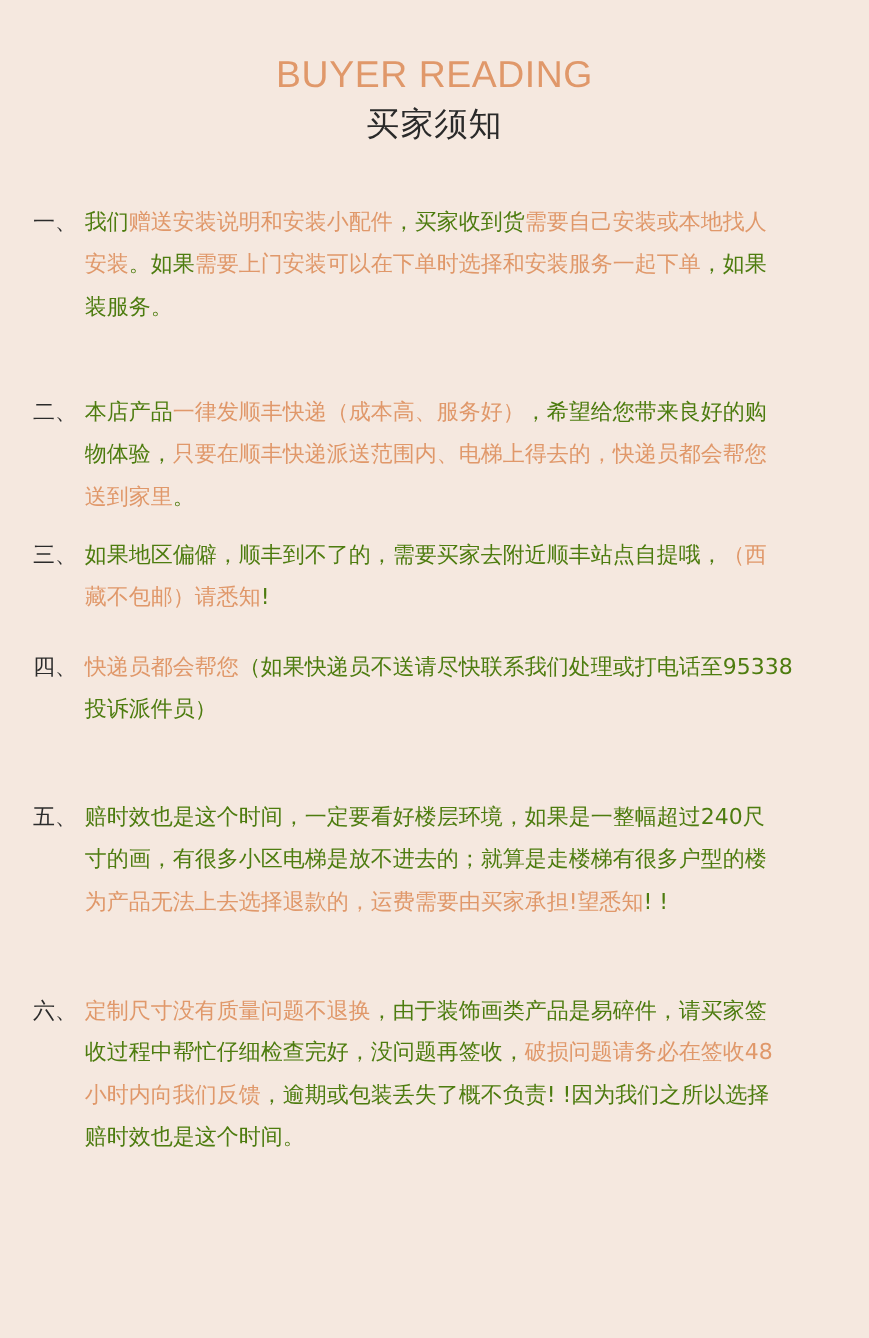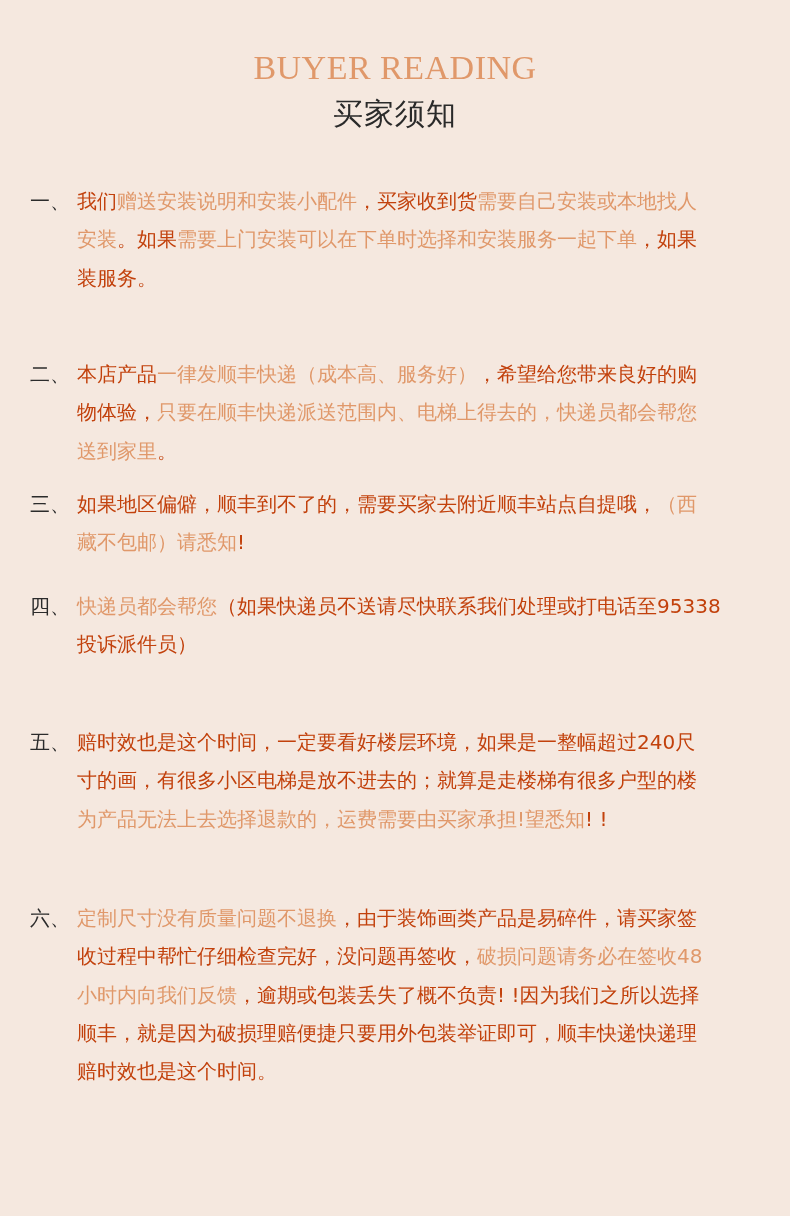--- a/index.html
+++ b/index.html
@@ -6,42 +6,42 @@
   body {
     width: 790px; height: 1216px; overflow: hidden;
     background: #F5E8DF;
     font-family: "DejaVu Sans", "Liberation Sans", sans-serif;
     color: #2b2b2b;
     position: relative;
   }
   .title-en {
     position: absolute; left: 0; width: 790px; top: 47px;
     text-align: center;
-    font-family: Liberation Serif, serif;
+    font-family: Liberation Sans, sans-serif;
     font-size: 34px; line-height: 42px; letter-spacing: 0.5px;
     color: #E0986A;
   }
   .title-cn {
     position: absolute; left: 0; width: 790px; top: 95px;
     text-align: center;
     font-size: 30px; line-height: 38px; letter-spacing: 1px;
     color: #2a2a2a;
   }
   .para { position: absolute; left: 0; width: 790px; }
   .num {
     position: absolute; left: 30px; top: 0;
     font-size: 20px; line-height: 38.3px; white-space: nowrap;
   }
   .body {
     position: absolute; left: 77px; width: 690px; top: 0;
     font-size: 20px; line-height: 38.3px;
   }
   .line { display: block; white-space: nowrap; height: 38.3px; }
   .hl { color: #E0986A; text-align: center; }
-  .tx { color: #c2410c; }
+  .tx { color: #4d7c0f; }
 </style>
 </head>
 <body>
 
 <div>
   <div class="title-en">BUYER READING</div>
   <div class="title-cn">买家须知</div>
 </div>
 
 <div>
@@ -82,17 +82,16 @@
         <span class="line"><span class="tx">寸的画，有很多小区电梯是放不进去的；就算是走楼梯有很多户型的楼</span></span>
         <span class="line"><span class="hl">为产品无法上去选择退款的，运费需要由买家承担!望悉知</span><span class="tx">! !</span></span>
       </div>
   </div>
   <div class="para" style="top:899px;">
     <span class="num">六、</span>
     <div class="body">
         <span class="line"><span class="hl">定制尺寸没有质量问题不退换</span><span class="tx">，由于装饰画类产品是易碎件，请买家签</span></span>
         <span class="line"><span class="tx">收过程中帮忙仔细检查完好，没问题再签收，</span><span class="hl">破损问题请务必在签收48</span></span>
         <span class="line"><span class="hl">小时内向我们反馈</span><span class="tx">，逾期或包装丢失了概不负责! !因为我们之所以选择</span></span>
-        <span class="line"><span class="tx">顺丰，就是因为破损理赔便捷只要用外包装举证即可，顺丰快递快递理</span></span>
         <span class="line"><span class="tx">赔时效也是这个时间。</span></span>
       </div>
   </div>
 </div>
 
 </body></html>

